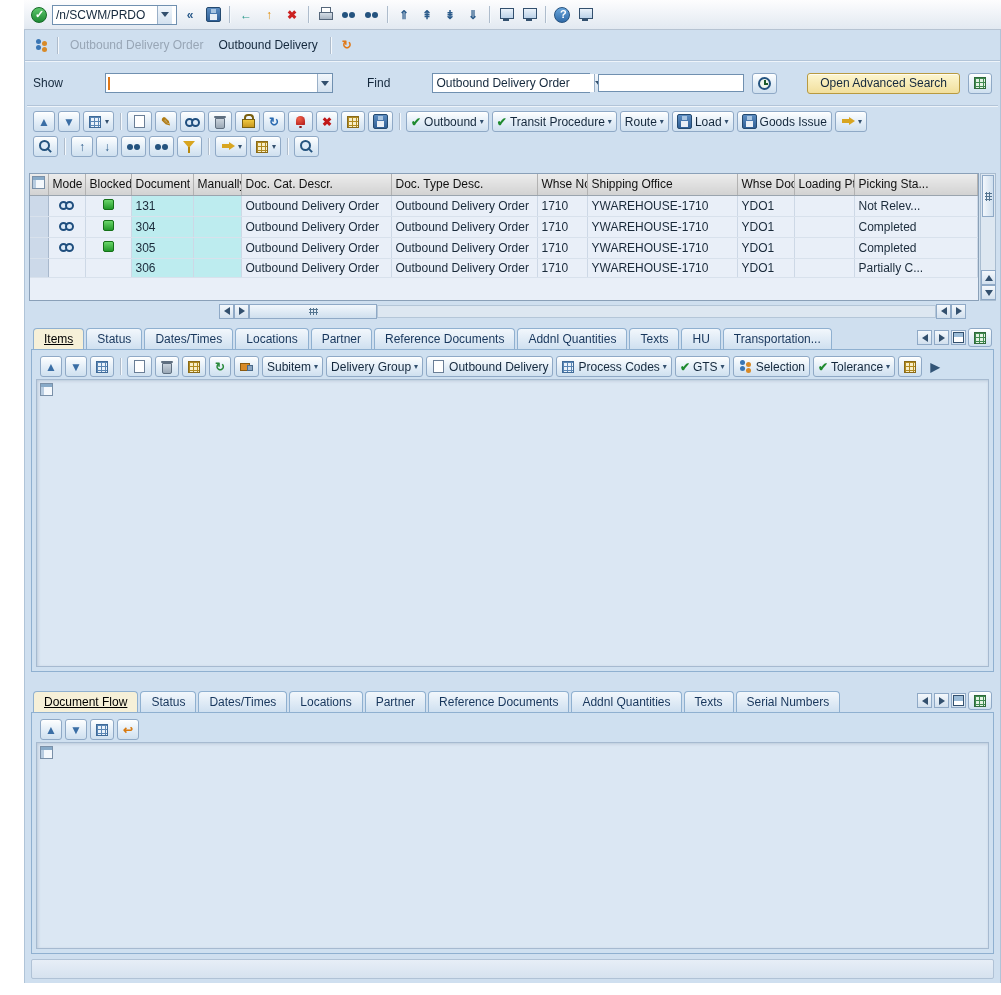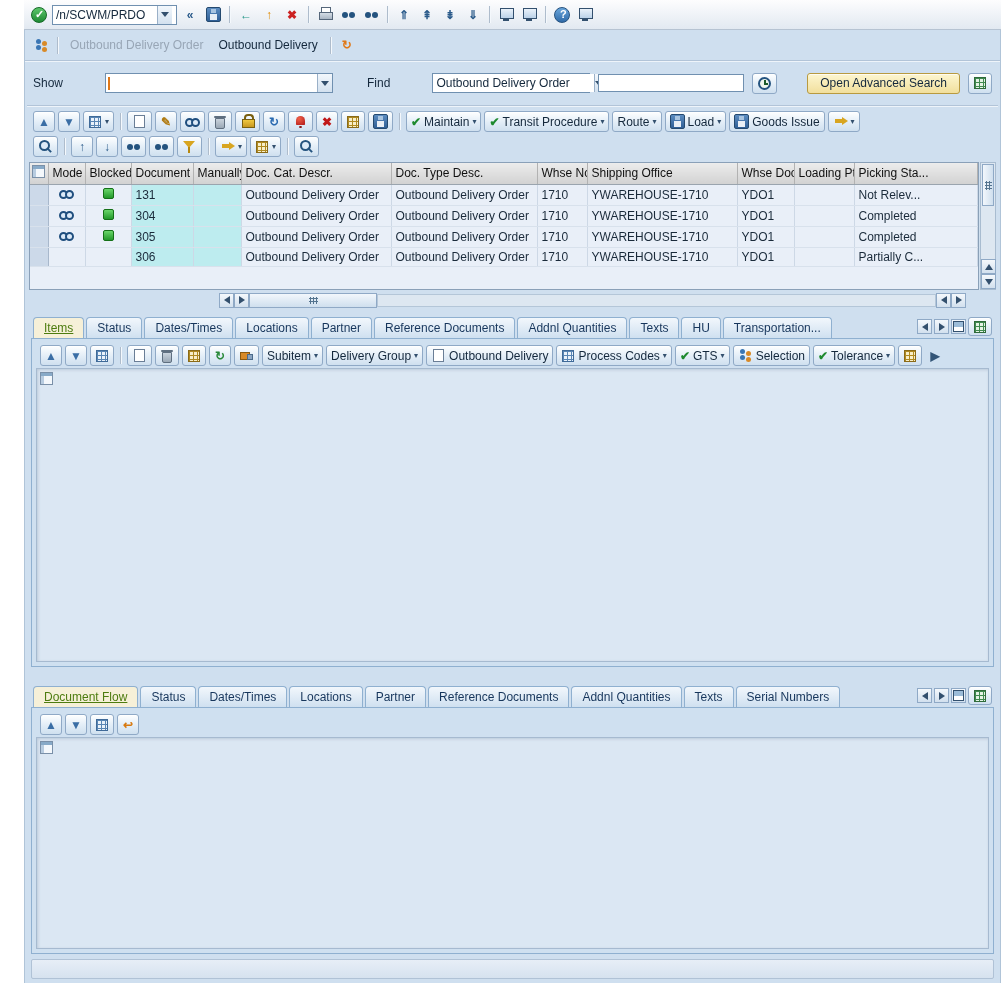--- a/index.html
+++ b/index.html
@@ -89,21 +89,21 @@
   .search-row { height:44px; flex:0 0 44px; display:flex; align-items:center; gap:8px; padding:0 8px; }
   .lbl { color:#14283c; }
   .show-combo { width:228px; margin-left:34px; }
   .find-lbl { margin-left:26px; }
   .find-combo { width:158px; margin-left:34px; }
   .find-input { width:146px; }
   .groove { height:2px; margin:0 2px; border-top:1px solid #b2c4d8; border-bottom:1px solid #eef4fa; }
 
   
   .alv { margin:2px 4px 0; }
-  .grid-wrap { display:flex; margin-top:3px;justify-content:center; }
+  .grid-wrap { display:flex; margin-top:14px;justify-content:center; }
   .viewport { flex:1 1 auto; height:128px; overflow:hidden; border:1px solid #8aa0b8; background:#e9eff8; }
   table.alv-table { border-collapse:collapse; table-layout:fixed; width:100%; }
   .alv-table th { height:21px; font-weight:normal; text-align:left; padding:2px 4px; color:#111;
     background:linear-gradient(#ececec,#d2d2d2); border-right:1px solid #b2b2b2; border-bottom:1px solid #9aa4ae; overflow:hidden; white-space:nowrap; }
   .alv-table td { height:19px; padding:1px 4px; background:#e9eff8; border-right:1px solid #cdd8e6; border-bottom:1px solid #d8e1ec; overflow:hidden; white-space:nowrap; }
   .alv-table td.key { background:#bdecef; }
   .alv-table td.sel { background:#ccd9e9; border-right:1px solid #a8b8cc; }
   .alv-table td.center { text-align:center; padding:1px 0; }
   .sel-th { text-align:center !important; padding:1px !important; }
 
@@ -122,21 +122,21 @@
   .hscroll { height:16px; display:flex; align-items:center; margin:2px 30px 0 190px; }
   .hthumb { width:128px; height:15px; background:linear-gradient(#f2f7fc,#cfdfee); border:1px solid #8fa9c6; display:flex; align-items:center; justify-content:center; }
   .htrack { flex:1 1 auto; height:13px; background:#dde7f1; border:1px solid #b4c6d8; }
 
   
   .tabstrip { display:flex; align-items:flex-end; gap:0; padding:0 2px; margin:8px 6px 0; border-bottom:1px solid #8fb0d0; height:23px; flex:0 0 23px; }
   .tab { display:inline-flex; align-items:center; height:21px; padding:0 10px; margin-right:2px;
     border:1px solid #8fb0d0; border-bottom:none; border-radius:4px 4px 0 0;
     background:linear-gradient(#f2f7fc,#cfe0f0); color:#17365c; }
   .tab.active { background:#f6f0d8; }
-  .tab.active .tab-label { color:#4d7c0f; text-decoration:underline; }
+  .tab.active .tab-label { color:#000000; text-decoration:underline; }
   .tab-fill { flex:1 1 auto; }
   .tab-ctrl { display:flex; align-items:center; gap:2px; padding-bottom:2px; }
   .panel { margin:0 6px; border:1px solid #8fb0d0; border-top:none; background:#cfe0f0; display:flex; flex-direction:column; padding:4px; min-height:0; }
   .items-panel { flex:1.35 1 0; }
   .docflow-panel { flex:1 1 0; }
   .empty-area { flex:1 1 auto; background:#dbe7f3; border:1px solid #a6bad0; box-shadow:inset 1px 1px 3px rgba(90,110,140,.25); padding:3px; min-height:0; }
   .spacer { height:10px; flex:0 0 10px; }
 
   .statusbar { height:20px; flex:0 0 20px; margin:5px 6px 4px; background:linear-gradient(#e7eef7,#d6e2ef); border:1px solid #b0c2d6; border-radius:2px; }
   .bottom-strip { height:8px; flex:0 0 8px; background:#fff; }
@@ -350,21 +350,21 @@
 
           </div>
           <div class="tbtn">
             <span class="icg ic-floppy"></span>
 
           </div>
           <span class="tsep"></span>
           <div class="tbtn">
 
             <span class="tglyph opt" style="color: rgb(30, 138, 46);">✔</span>
-            <span class="tlabel opt">Maintain</span>
+            <span class="tlabel opt">Outbound</span>
             <span class="tcaret opt">▾</span>
           </div>
           <div class="tbtn">
 
             <span class="tglyph opt" style="color: rgb(30, 138, 46);">✔</span>
             <span class="tlabel opt">Transit Procedure</span>
             <span class="tcaret opt">▾</span>
           </div>
           <div class="tbtn">
 

